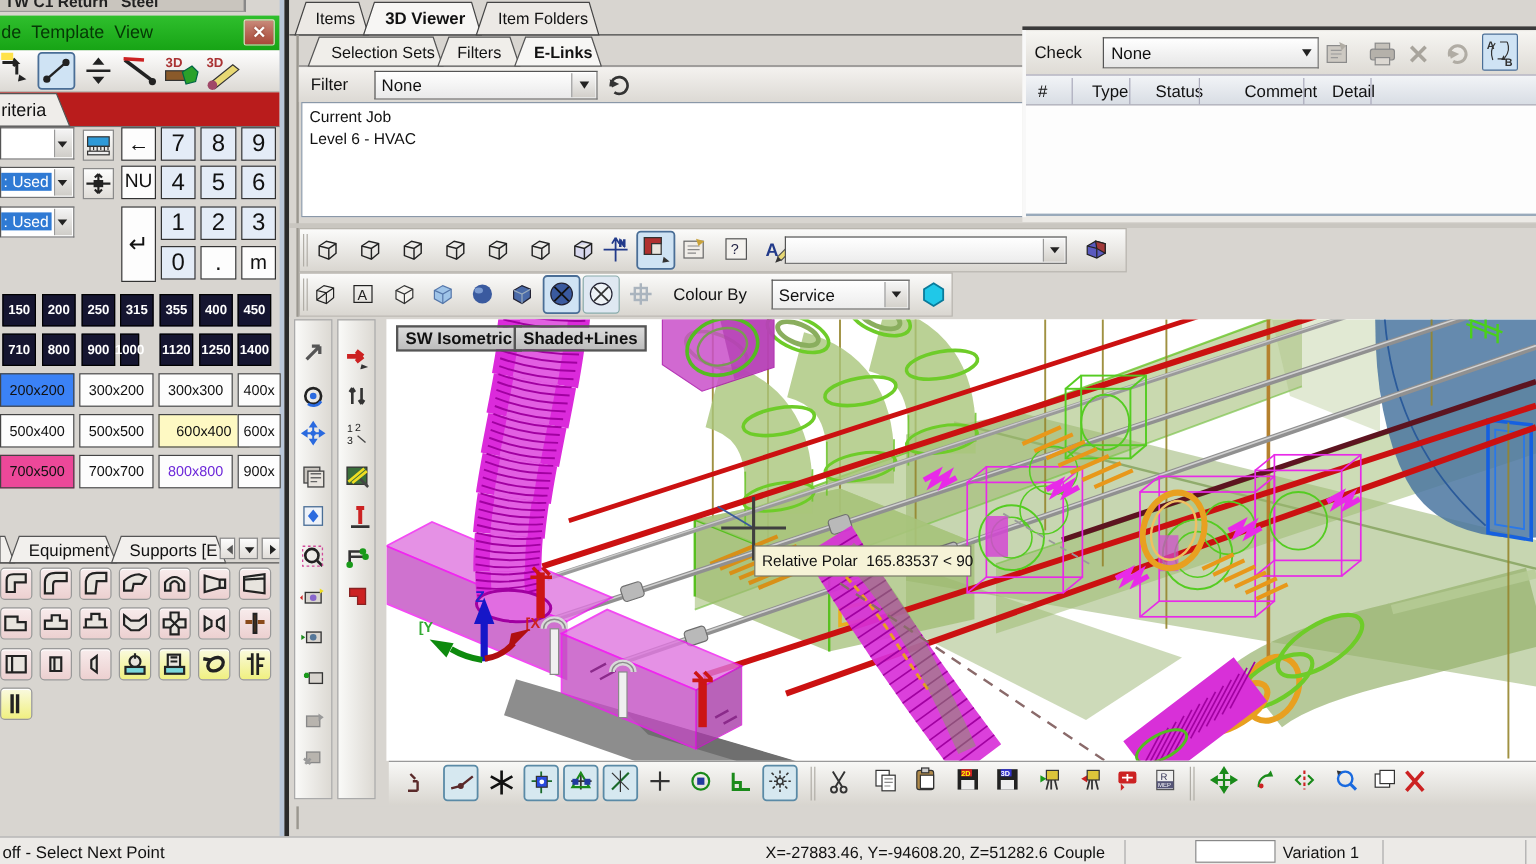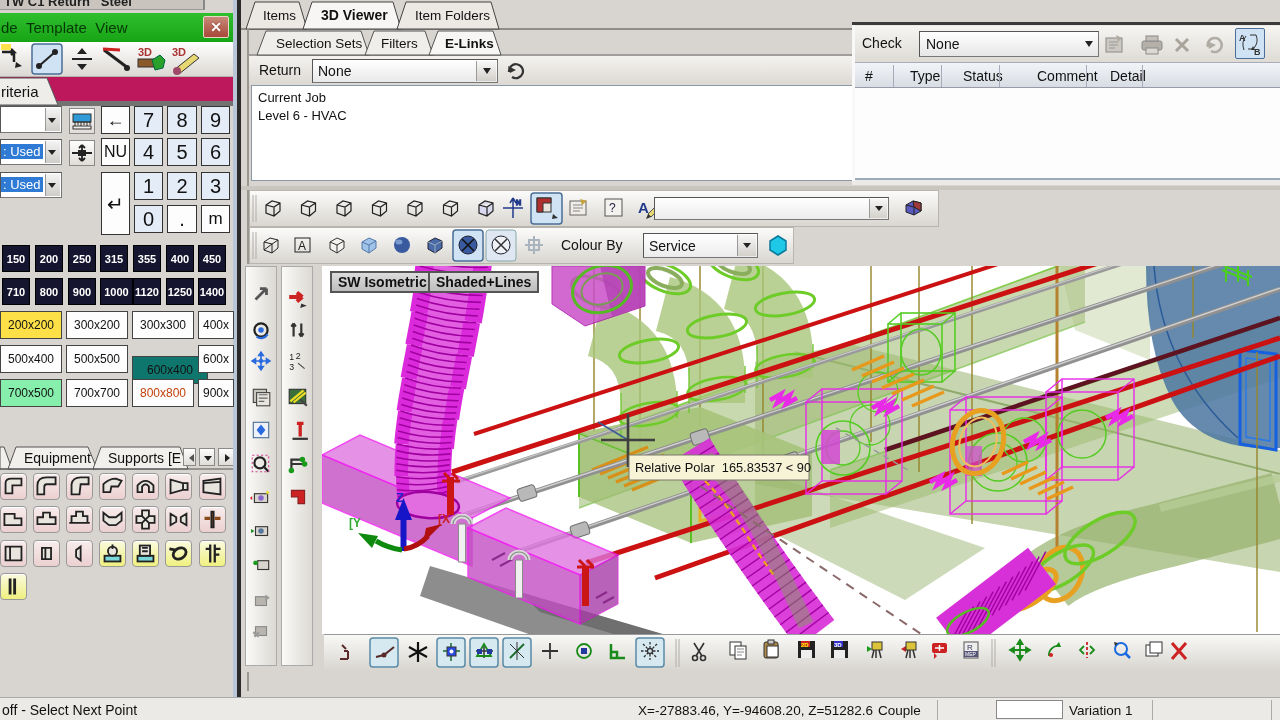--- a/index.html
+++ b/index.html
@@ -47,21 +47,21 @@
     <text x="138" y="14" font-size="11" font-weight="bold" fill="#a33">3D</text>
     <rect x="138" y="17" width="22" height="8" fill="#8a5a2a" stroke="#333"></rect>
     <path d="M152 18 l8 -5 5 5 -2 8 -8 2 z" fill="#2aa12a" stroke="#064"></path>
 
     <text x="172" y="14" font-size="11" font-weight="bold" fill="#a33">3D</text>
     <path d="M174 28 L194 12 l5 4 -20 16 z" fill="#e8d873" stroke="#333"></path>
     <circle cx="177" cy="29" r="4" fill="#a04868"></circle>
   </svg>
 </div>
 
-<div class="abs" style="left:0;top:77px;width:233px;height:29px;background:#be185d;border-bottom:5px solid #737373;">
+<div class="abs" style="left:0;top:77px;width:233px;height:29px;background:#b91c1c;border-bottom:1px solid #737373;">
   <svg width="233" height="29">
       <path d="M-4 1 L47 1 L58 28 L-4 28 Z" fill="#efedea" stroke="#555"></path>
       <text x="1" y="20" font-size="15" fill="#111">riteria</text>
     </svg>
 </div>
 
 <div class="abs" style="left:0;top:106px;width:233px;height:139px;background:#d8d5d0;"></div>
 
 <div class="abs sunken" style="left:0;top:106px;width:62px;height:27px;">
     <div class="abs" style="right:1px;top:1px;width:15px;height:23px;background:linear-gradient(#f4f4f4,#cfcdc8);border-left:1px solid #999;"></div>
@@ -140,21 +140,21 @@
   <line x1="0" y1="26" x2="612" y2="26" stroke="#666"></line>
   <path d="M8 26 L17 2 L112 2 L120 26 Z" fill="#f0eeea" stroke="#555"></path>
   <text x="27" y="19" font-size="13.5" fill="#111">Selection Sets</text>
   <path d="M116 26 L125 2 L176 2 L184 26 Z" fill="#f0eeea" stroke="#555"></path>
   <text x="132" y="19" font-size="13.5" fill="#111">Filters</text>
   <path d="M180 26 L189 2 L244 2 L252 26 Z" fill="#f7f6f4" stroke="#555"></path>
   <text x="196" y="19" font-size="13.5" font-weight="bold" fill="#111">E-Links</text>
 </svg>
 
 <div class="abs" style="left:249px;top:56px;width:608px;height:29px;background:linear-gradient(#f4f2ef,#dcd9d4);">
-  <span class="abs" style="left:10px;top:6px;font-size:14px;color:#111;">Return</span>
+  <span class="abs" style="left:10px;top:6px;font-size:14px;color:#111;">Filter</span>
   <div class="abs sunken" style="left:63px;top:3px;width:186px;height:24px;background:linear-gradient(#fff,#e9e9e9);">
     <span class="abs" style="left:5px;top:3px;font-size:14px;color:#111;">None</span>
     <div class="abs" style="right:1px;top:1px;width:20px;height:20px;background:linear-gradient(#f8f8f8,#d2cfca);border-left:1px solid #999;"></div>
     <div class="abs" style="right:6px;top:8px;border:4px solid transparent;border-top:6px solid #222;"></div>
   </div>
   <svg class="abs" style="left:256px;top:4px;" width="22" height="20">
       <path d="M4 12 a7 7 0 1 1 3 5" stroke="#333" stroke-width="2.2" fill="none"></path>
       <path d="M3 6 l2 7 6 -3 z" fill="#333"></path>
     </svg>
 </div>
@@ -844,35 +844,35 @@
 <div class="abs" style="left: 2px; top: 245px; width: 28px; height: 27px; background: rgb(21, 21, 48); border: 1px solid rgb(0, 0, 0); font-size: 11px; color: rgb(255, 255, 255); display: flex; align-items: center; justify-content: center; font-weight: bold;">150</div>
 <div class="abs" style="left: 35px; top: 245px; width: 28px; height: 27px; background: rgb(21, 21, 48); border: 1px solid rgb(0, 0, 0); font-size: 11px; color: rgb(255, 255, 255); display: flex; align-items: center; justify-content: center; font-weight: bold;">200</div>
 <div class="abs" style="left: 68px; top: 245px; width: 28px; height: 27px; background: rgb(21, 21, 48); border: 1px solid rgb(0, 0, 0); font-size: 11px; color: rgb(255, 255, 255); display: flex; align-items: center; justify-content: center; font-weight: bold;">250</div>
 <div class="abs" style="left: 100px; top: 245px; width: 28px; height: 27px; background: rgb(21, 21, 48); border: 1px solid rgb(0, 0, 0); font-size: 11px; color: rgb(255, 255, 255); display: flex; align-items: center; justify-content: center; font-weight: bold;">315</div>
 <div class="abs" style="left: 133px; top: 245px; width: 28px; height: 27px; background: rgb(21, 21, 48); border: 1px solid rgb(0, 0, 0); font-size: 11px; color: rgb(255, 255, 255); display: flex; align-items: center; justify-content: center; font-weight: bold;">355</div>
 <div class="abs" style="left: 166px; top: 245px; width: 28px; height: 27px; background: rgb(21, 21, 48); border: 1px solid rgb(0, 0, 0); font-size: 11px; color: rgb(255, 255, 255); display: flex; align-items: center; justify-content: center; font-weight: bold;">400</div>
 <div class="abs" style="left: 198px; top: 245px; width: 28px; height: 27px; background: rgb(21, 21, 48); border: 1px solid rgb(0, 0, 0); font-size: 11px; color: rgb(255, 255, 255); display: flex; align-items: center; justify-content: center; font-weight: bold;">450</div>
 <div class="abs" style="left: 2px; top: 278px; width: 28px; height: 27px; background: rgb(21, 21, 48); border: 1px solid rgb(0, 0, 0); font-size: 11px; color: rgb(255, 255, 255); display: flex; align-items: center; justify-content: center; font-weight: bold;">710</div>
 <div class="abs" style="left: 35px; top: 278px; width: 28px; height: 27px; background: rgb(21, 21, 48); border: 1px solid rgb(0, 0, 0); font-size: 11px; color: rgb(255, 255, 255); display: flex; align-items: center; justify-content: center; font-weight: bold;">800</div>
 <div class="abs" style="left: 68px; top: 278px; width: 28px; height: 27px; background: rgb(21, 21, 48); border: 1px solid rgb(0, 0, 0); font-size: 11px; color: rgb(255, 255, 255); display: flex; align-items: center; justify-content: center; font-weight: bold;">900</div>
-<div class="abs" style="left: 100px; top: 278px; width: 33px; height: 27px; background: rgb(21, 21, 48); border: 1px solid rgb(0, 0, 0); font-size: 11px; color: rgb(255, 255, 255); display: flex; align-items: center; justify-content: center; font-weight: bold;">1000</div>
+<div class="abs" style="left: 100px; top: 278px; width: 16px; height: 27px; background: rgb(21, 21, 48); border: 1px solid rgb(0, 0, 0); font-size: 11px; color: rgb(255, 255, 255); display: flex; align-items: center; justify-content: center; font-weight: bold;">1000</div>
 <div class="abs" style="left: 133px; top: 278px; width: 28px; height: 27px; background: rgb(21, 21, 48); border: 1px solid rgb(0, 0, 0); font-size: 11px; color: rgb(255, 255, 255); display: flex; align-items: center; justify-content: center; font-weight: bold;">1120</div>
 <div class="abs" style="left: 166px; top: 278px; width: 28px; height: 27px; background: rgb(21, 21, 48); border: 1px solid rgb(0, 0, 0); font-size: 11px; color: rgb(255, 255, 255); display: flex; align-items: center; justify-content: center; font-weight: bold;">1250</div>
 <div class="abs" style="left: 198px; top: 278px; width: 28px; height: 27px; background: rgb(21, 21, 48); border: 1px solid rgb(0, 0, 0); font-size: 11px; color: rgb(255, 255, 255); display: flex; align-items: center; justify-content: center; font-weight: bold;">1400</div>
-<div class="abs" style="left: 0px; top: 311px; width: 62px; height: 28px; background: #fde047; border: 1px solid rgb(68, 68, 68); font-size: 12px; color: rgb(17, 17, 17); display: flex; align-items: center; justify-content: center;">200x200</div>
+<div class="abs" style="left: 0px; top: 311px; width: 62px; height: 28px; background: #3b82f6; border: 1px solid rgb(68, 68, 68); font-size: 12px; color: rgb(17, 17, 17); display: flex; align-items: center; justify-content: center;">200x200</div>
 <div class="abs" style="left: 66px; top: 311px; width: 62px; height: 28px; background: rgb(253, 253, 253); border: 1px solid rgb(68, 68, 68); font-size: 12px; color: rgb(17, 17, 17); display: flex; align-items: center; justify-content: center;">300x200</div>
 <div class="abs" style="left: 132px; top: 311px; width: 62px; height: 28px; background: rgb(253, 253, 253); border: 1px solid rgb(68, 68, 68); font-size: 12px; color: rgb(17, 17, 17); display: flex; align-items: center; justify-content: center;">300x300</div>
 <div class="abs" style="left: 198px; top: 311px; width: 36px; height: 28px; background: rgb(253, 253, 253); border: 1px solid rgb(68, 68, 68); font-size: 12px; color: rgb(17, 17, 17); display: flex; align-items: center; justify-content: center;">400x</div>
 <div class="abs" style="left: 0px; top: 345px; width: 62px; height: 28px; background: rgb(253, 253, 253); border: 1px solid rgb(68, 68, 68); font-size: 12px; color: rgb(17, 17, 17); display: flex; align-items: center; justify-content: center;">500x400</div>
 <div class="abs" style="left: 66px; top: 345px; width: 62px; height: 28px; background: rgb(253, 253, 253); border: 1px solid rgb(68, 68, 68); font-size: 12px; color: rgb(17, 17, 17); display: flex; align-items: center; justify-content: center;">500x500</div>
-<div class="abs" style="left: 132px; top: 356px; width: 76px; height: 28px; background: #0f766e; border: 1px solid rgb(68, 68, 68); font-size: 12px; color: rgb(17, 17, 17); display: flex; align-items: center; justify-content: center;">600x400</div>
+<div class="abs" style="left: 132px; top: 345px; width: 76px; height: 28px; background: #fef9c3; border: 1px solid rgb(68, 68, 68); font-size: 12px; color: rgb(17, 17, 17); display: flex; align-items: center; justify-content: center;">600x400</div>
 <div class="abs" style="left: 198px; top: 345px; width: 36px; height: 28px; background: rgb(253, 253, 253); border: 1px solid rgb(68, 68, 68); font-size: 12px; color: rgb(17, 17, 17); display: flex; align-items: center; justify-content: center;">600x</div>
-<div class="abs" style="left: 0px; top: 379px; width: 62px; height: 28px; background: #86efac; border: 1px solid rgb(68, 68, 68); font-size: 12px; color: rgb(17, 17, 17); display: flex; align-items: center; justify-content: center;">700x500</div>
+<div class="abs" style="left: 0px; top: 379px; width: 62px; height: 28px; background: #ec4899; border: 1px solid rgb(68, 68, 68); font-size: 12px; color: rgb(17, 17, 17); display: flex; align-items: center; justify-content: center;">700x500</div>
 <div class="abs" style="left: 66px; top: 379px; width: 62px; height: 28px; background: rgb(253, 253, 253); border: 1px solid rgb(68, 68, 68); font-size: 12px; color: rgb(17, 17, 17); display: flex; align-items: center; justify-content: center;">700x700</div>
-<div class="abs" style="left: 132px; top: 379px; width: 62px; height: 28px; background: rgb(253, 253, 253); border: 1px solid rgb(68, 68, 68); font-size: 12px; color: #c2410c; display: flex; align-items: center; justify-content: center;">800x800</div>
+<div class="abs" style="left: 132px; top: 379px; width: 62px; height: 28px; background: rgb(253, 253, 253); border: 1px solid rgb(68, 68, 68); font-size: 12px; color: #6d28d9; display: flex; align-items: center; justify-content: center;">800x800</div>
 <div class="abs" style="left: 198px; top: 379px; width: 36px; height: 28px; background: rgb(253, 253, 253); border: 1px solid rgb(68, 68, 68); font-size: 12px; color: rgb(17, 17, 17); display: flex; align-items: center; justify-content: center;">900x</div>
 <div class="abs" style="left: 0px; top: 473px; width: 27px; height: 27px; border: 1px solid rgb(153, 153, 153); border-radius: 4px; background: linear-gradient(rgb(248, 236, 236), rgb(236, 208, 208)); box-shadow: rgb(255, 255, 255) 0px 1px 0px inset;"><svg width="25" height="25" viewBox="0 0 22 22">
       <g stroke="#222" stroke-width="1.6" fill="#e8e4de">
         <path d="M4 17 L4 8 Q4 4 9 4 L18 4 L18 10 L10 10 L10 17 Z"></path>
       </g>
     </svg></div>
 <div class="abs" style="left: 33px; top: 473px; width: 27px; height: 27px; border: 1px solid rgb(153, 153, 153); border-radius: 4px; background: linear-gradient(rgb(248, 236, 236), rgb(236, 208, 208)); box-shadow: rgb(255, 255, 255) 0px 1px 0px inset;"><svg width="25" height="25" viewBox="0 0 22 22">
       <g stroke="#222" stroke-width="1.6" fill="#e8e4de">
         <path d="M3 18 L3 10 Q3 3 11 3 L19 3 L19 9 L11 9 Q9 9 9 12 L9 18 Z"></path>
       </g>

